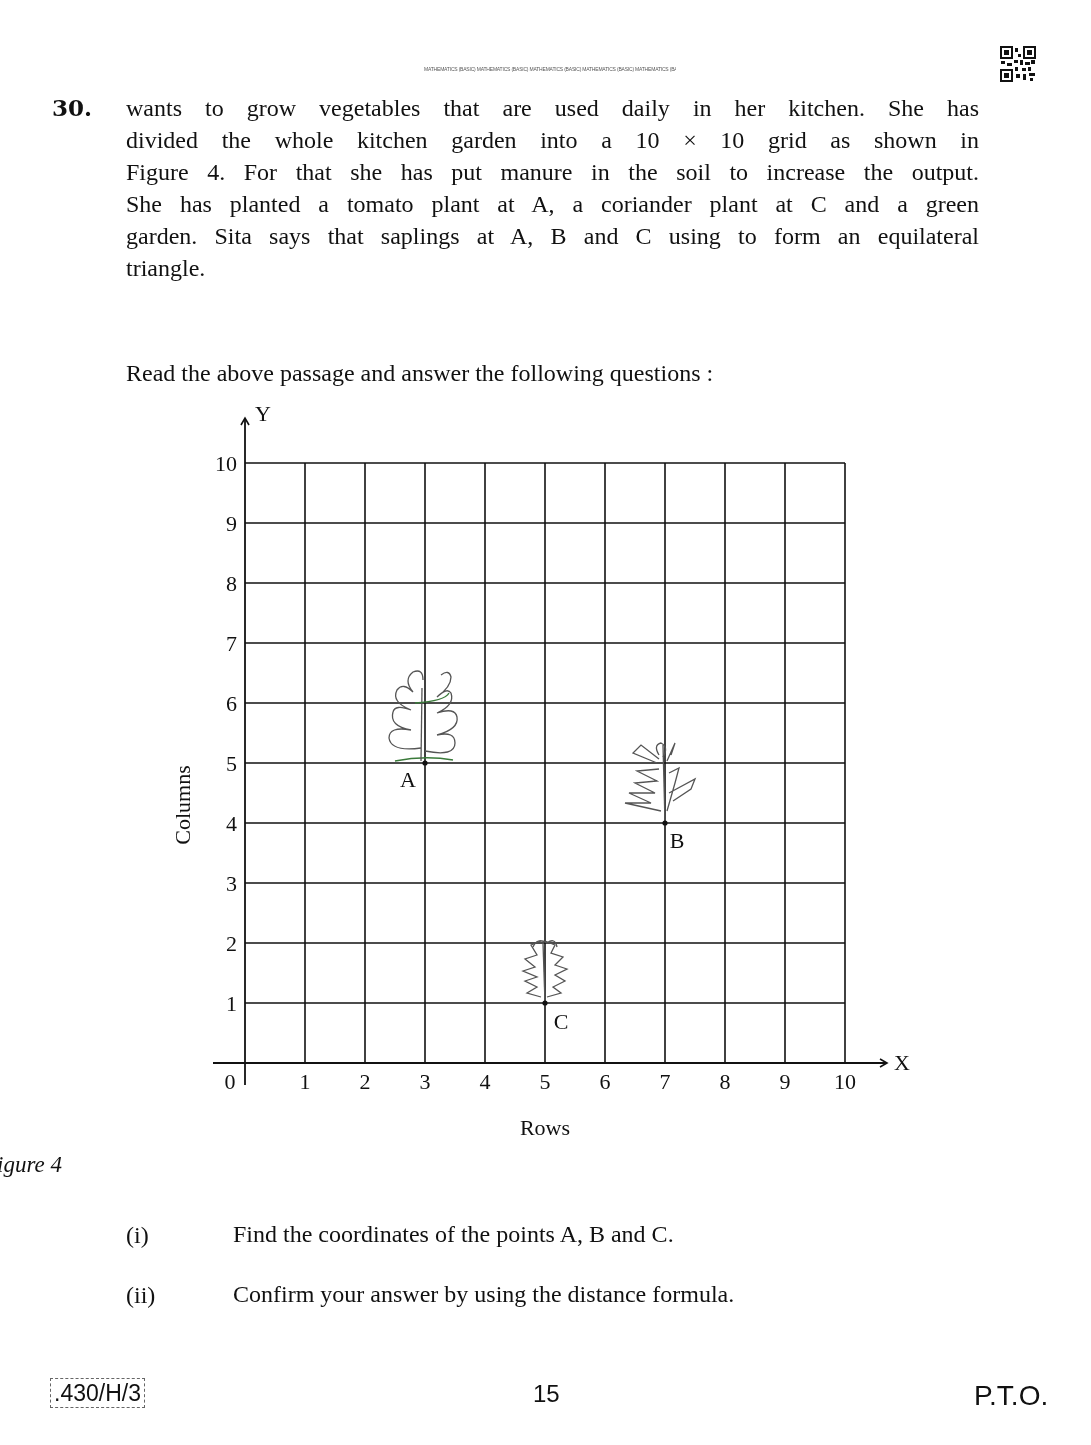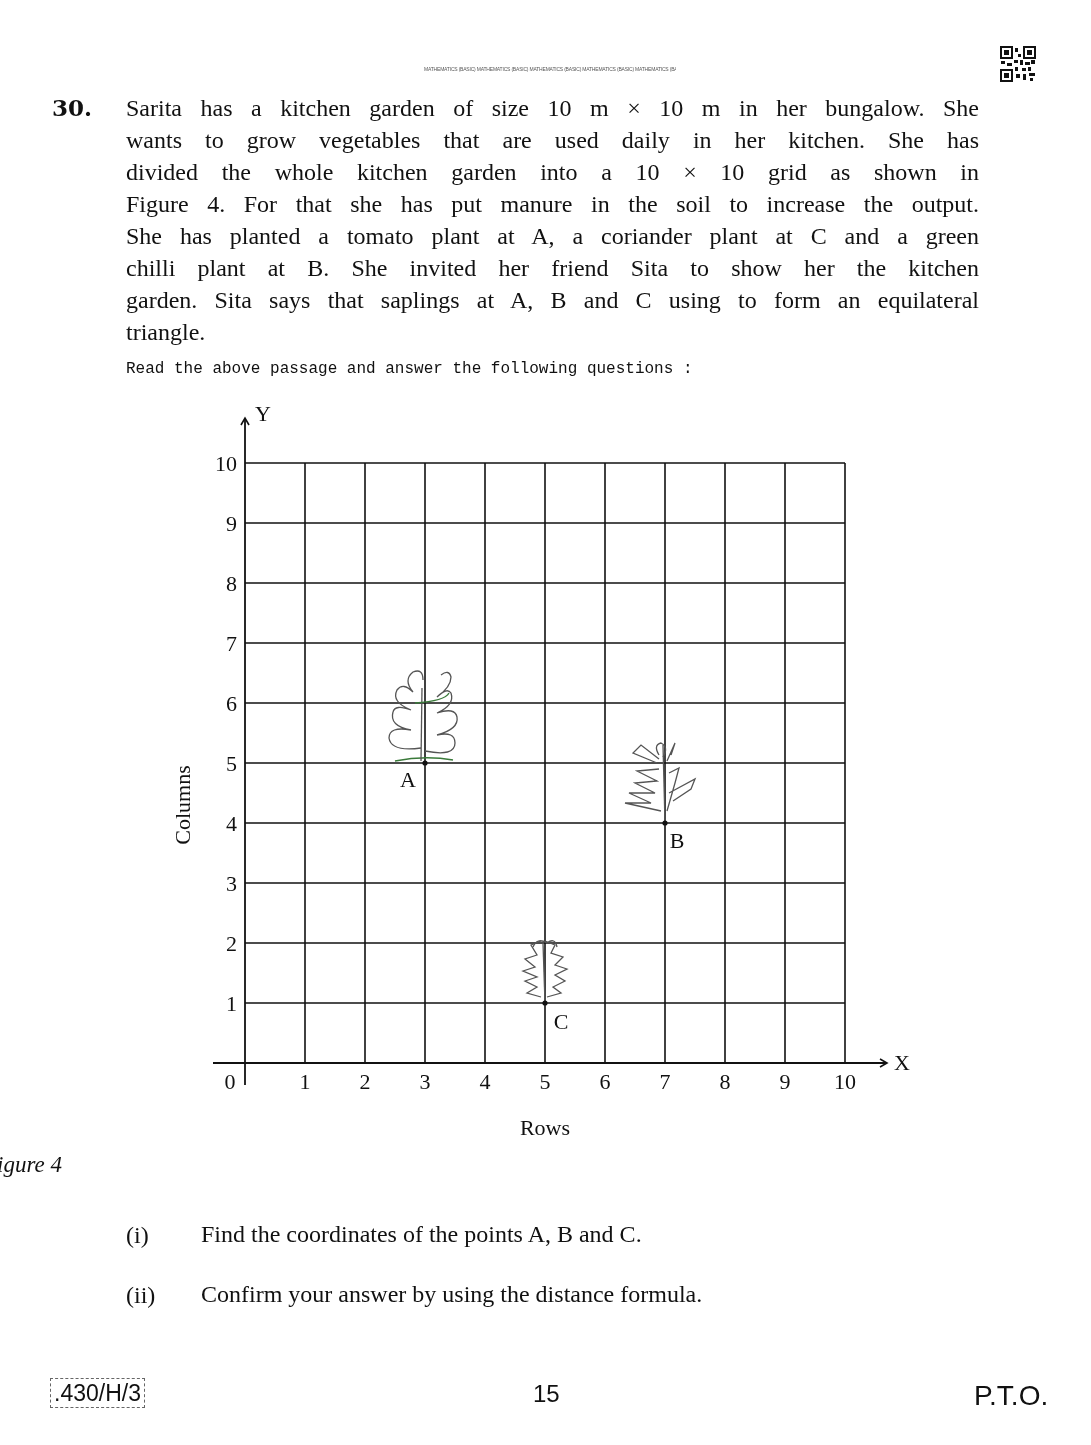--- a/index.html
+++ b/index.html
@@ -9,32 +9,32 @@
                font-family: "Liberation Sans", sans-serif; font-size: 5px; letter-spacing: -0.2px;
                color: #555; white-space: nowrap; overflow: hidden; transform: scaleY(1.2); }
   .qr { position: absolute; top: 46px; left: 1000px; width: 36px; height: 36px; }
   .qnum { position: absolute; left: 52px; top: 94px; font-weight: bold; font-size: 23px;
           font-family: "DejaVu Serif", serif; }
   .passage { position: absolute; left: 126px; top: 92px; width: 853px;
              font-family: "Liberation Serif", serif; font-size: 24px; line-height: 32px;
              text-align: justify; }
   .passage .line { display: block; text-align: justify; text-align-last: justify; height: 32px; }
   .passage .line.last { text-align-last: left; font-family: Liberation Serif, serif; }
-  .instruction { position: absolute; left: 126px; top: 360px; font-family: Liberation Mono, monospace;
-                 font-size: 16px; }
+  .instruction { position: absolute; left: 126px; top: 360px; font-family: Liberation Serif, serif;
+                 font-size: 24px; }
   svg.figure { position: absolute; left: 0; top: 390px; }
   .axis-text { font-family: "Liberation Serif", serif; font-size: 22px; fill: #111; }
   .caption { position: absolute; left: 0; width: 1091px; top: 1152px; text-align: left;
              font-family: "Liberation Serif", serif; font-style: italic; font-size: 23px; padding-left: 0; }
   .caption span { display: inline-block; margin-left: 0; position: relative; left: -17px; }
   .q-item { position: absolute; left: 126px; font-family: "Liberation Serif", serif; font-size: 24px; }
   .q-item .num { position: absolute; left: 0; }
   .q-item .txt { position: absolute; left: 75px; width: 779px; line-height: 40px; }
   .q-item .txt .jl { display: block; text-align: justify; text-align-last: justify; }
-  .q-item .txt .ll { display: block; text-align: left; }
+  .q-item .txt .ll { display: block; text-align: left; margin-left: 32px; }
   .footer-code { position: absolute; left: 50px; top: 1378px; border: 1px dashed #666;
                  padding: 0 3px; font-family: Liberation Sans, sans-serif; font-size: 23px; line-height: 28px; }
   .footer-page { position: absolute; left: 533px; top: 1380px; font-family: Liberation Sans, sans-serif; font-size: 24px; }
   .footer-pto { position: absolute; left: 974px; top: 1380px; font-family: "Liberation Sans", sans-serif; font-size: 28px; }
 </style>
 </head>
 <body>
 
 <div class="watermark">MATHEMATICS (BASIC) MATHEMATICS (BASIC) MATHEMATICS (BASIC) MATHEMATICS (BASIC) MATHEMATICS (BASIC) MATHEMATICS (BASIC) MATHEMATICS (BASIC)</div>
 
@@ -59,26 +59,24 @@
   <rect x="28" y="21" width="3" height="4" fill="#111"></rect>
   <rect x="16" y="28" width="4" height="4" fill="#111"></rect>
   <rect x="23" y="28" width="3" height="6" fill="#111"></rect>
   <rect x="29" y="27" width="6" height="3" fill="#111"></rect>
   <rect x="30" y="32" width="3" height="3" fill="#111"></rect>
 </svg>
 
 <div class="qnum">30.</div>
 
 <div class="passage">
-  <span class="line">Sarita has a kitchen garden of size 10 m × 10 m in her bungalow.  She</span>
   <span class="line">wants to grow vegetables that are used daily in her kitchen. She has</span>
   <span class="line">divided the whole kitchen garden into a 10 × 10 grid as shown in</span>
   <span class="line">Figure 4. For that she has put manure in the soil to increase the output.</span>
   <span class="line">She has planted a tomato plant at A, a coriander plant at C  and a green</span>
-  <span class="line">chilli plant at B. She invited her friend Sita to show her the kitchen</span>
   <span class="line">garden. Sita says that saplings at A, B and C using to form an equilateral</span>
   <span class="line last">triangle.</span>
 </div>
 
 <div class="instruction">Read the above passage and answer the following questions :</div>
 
 <svg class="figure" id="figure" width="1091" height="760">
   <defs>
     <marker id="arrow" markerWidth="10" markerHeight="10" refX="8" refY="5" orient="auto" markerUnits="userSpaceOnUse">
       <path d="M1,1 L8,5 L1,9" fill="none" stroke="#111" stroke-width="1.6"></path>

